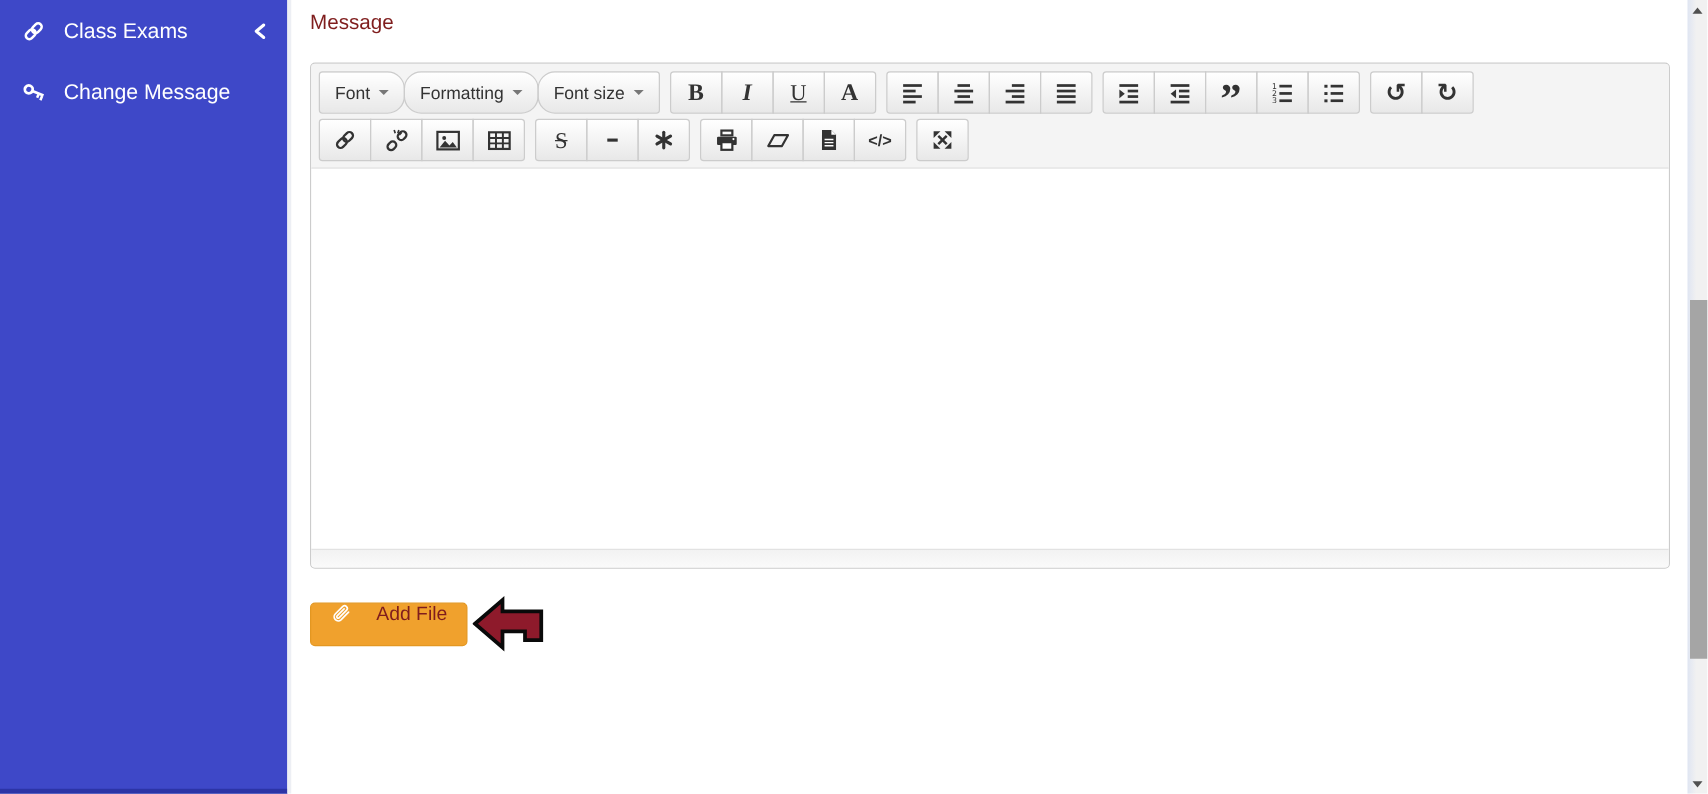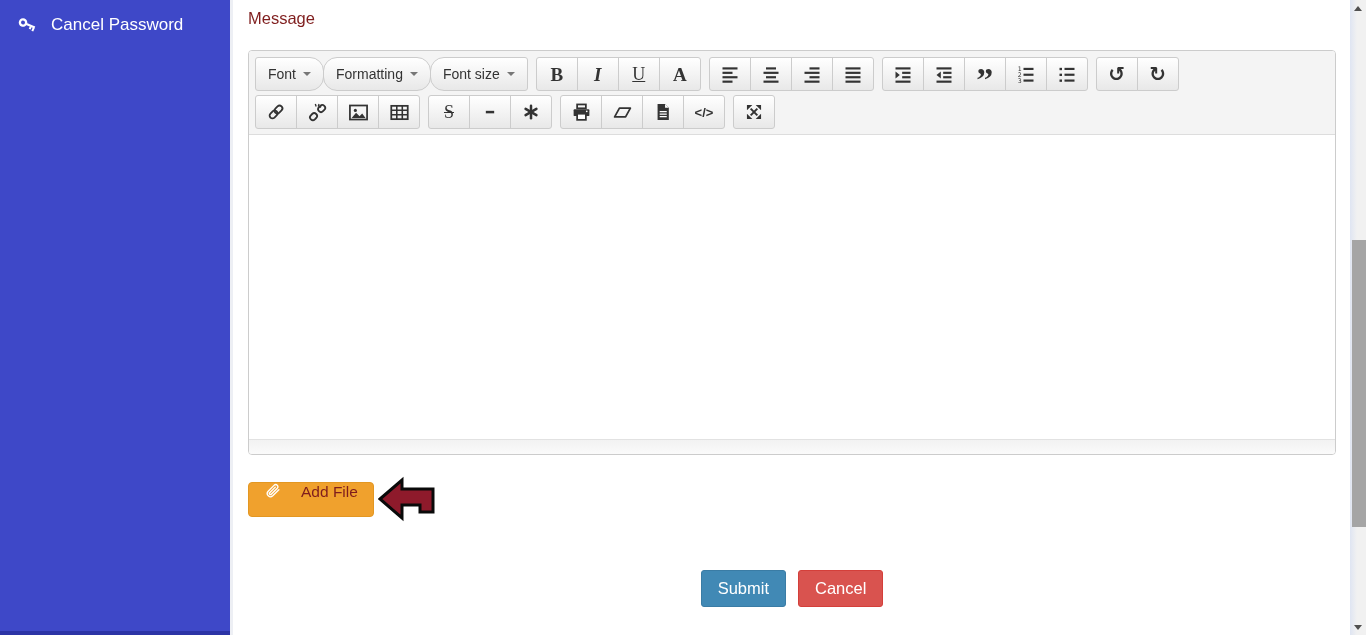--- a/index.html
+++ b/index.html
@@ -55,30 +55,46 @@
   .sb-thumb { position:absolute; left:2px; top:240px; width:14px; height:287px; background:#a5a5a5; cursor:grab; }
 
   svg { display:block; }
 </style>
 </head>
 <body>
 
 <aside class="sidebar">
   <div class="side-item">
     <span class="s-icon">
+      <svg width="20" height="20" viewBox="0 0 24 24">
+          <g fill="none" stroke="#fff" stroke-width="2.4" transform="rotate(-45 12 12)">
+            <rect x="2.6" y="8.6" width="10.5" height="6.8" rx="3.4"></rect>
+            <rect x="10.9" y="8.6" width="10.5" height="6.8" rx="3.4"></rect>
+          </g>
+        </svg>
+    </span>
+    <span>Class Exams</span>
+    <span class="side-chevron">
+      <svg width="12" height="14" viewBox="0 0 12 14">
+          <polyline points="9,2 3,7 9,12" fill="none" stroke="#fff" stroke-width="2.4" stroke-linecap="round" stroke-linejoin="round"></polyline>
+        </svg>
+    </span>
+  </div>
+  <div class="side-item">
+    <span class="s-icon">
       <svg width="21" height="21" viewBox="0 0 24 24">
           <g transform="rotate(22 12 12)">
             <circle cx="6.4" cy="11.8" r="3.6" fill="none" stroke="#fff" stroke-width="2.6"></circle>
             <rect x="10" y="10.7" width="11" height="2.5" fill="#fff"></rect>
             <rect x="15.2" y="12.8" width="2.3" height="3.2" fill="#fff"></rect>
             <rect x="18.8" y="12.8" width="2.3" height="4.2" fill="#fff"></rect>
           </g>
         </svg>
     </span>
-    <span>Cancel Password</span>
+    <span>Change Message</span>
   </div>
   <div class="sidebar-strip"></div>
 </aside>
 
 <main class="content">
   <div class="message-label">Message</div>
 
   <div class="editor">
     <div class="toolbar">
 
@@ -333,24 +349,20 @@
     <svg width="17" height="17" viewBox="0 0 24 24">
         <path d="M21 9.5 l-8.6 8.6 a4.6 4.6 0 0 1 -6.5 -6.5 l8.6 -8.6 a3.05 3.05 0 0 1 4.3 4.3 l-8.6 8.6 a1.52 1.52 0 0 1 -2.15 -2.15 l7.9 -7.9" fill="none" stroke="#fff" stroke-width="1.9" stroke-linecap="round"></path>
       </svg>
     <span>Add File</span>
   </button>
 
   <svg class="pointer-arrow" width="58" height="47" viewBox="0 0 58 47">
     <polygon points="2,23 24,4 24,13 55,13 55,36 42,36 42,29 24,29 24,42" fill="#8e1a2b" stroke="#0a0a0a" stroke-width="3" stroke-linejoin="miter"></polygon>
   </svg>
 
-  <div class="actions">
-    <button class="btn-submit">Submit</button>
-    <button class="btn-cancel">Cancel</button>
-  </div>
 </main>
 
 <div class="scrollbar">
   <div class="sb-btn sb-up">
       <span class="tri-up"></span>
     </div>
   <div class="sb-thumb"></div>
   <div class="sb-btn sb-down">
       <span class="tri-down"></span>
     </div>

